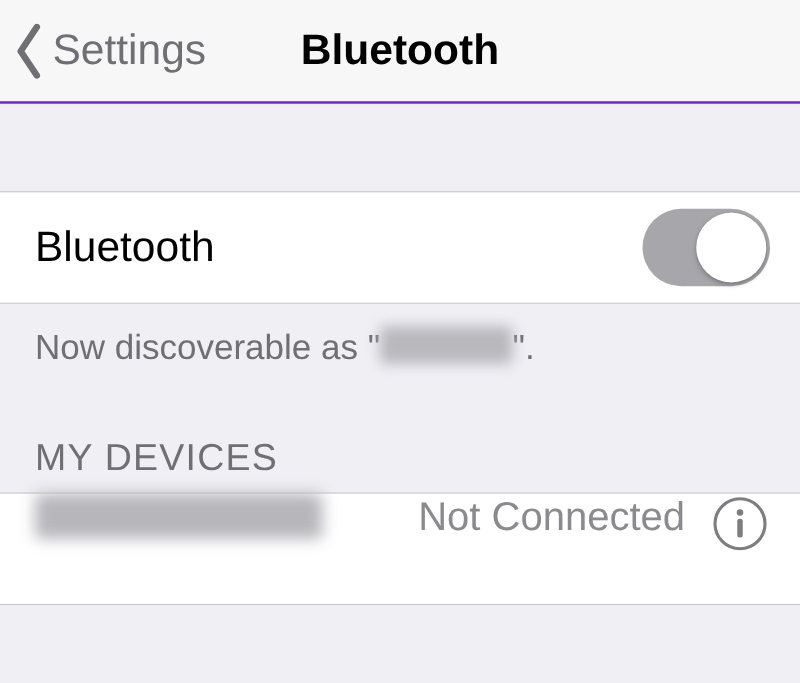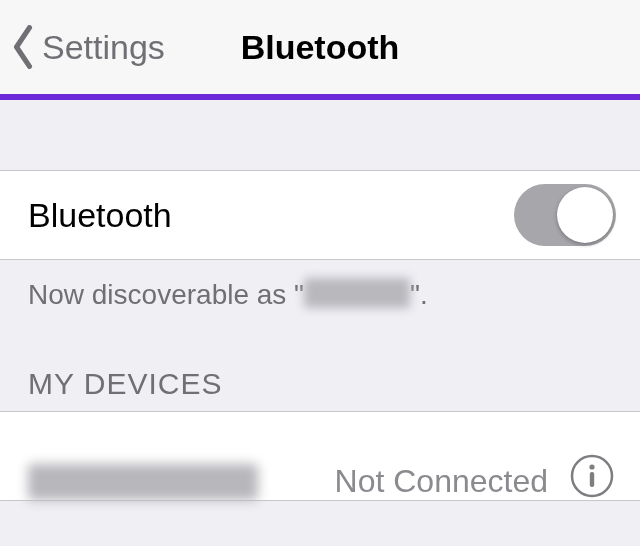--- a/index.html
+++ b/index.html
@@ -5,23 +5,23 @@
   * { box-sizing: border-box; margin: 0; padding: 0; }
   html, body { width: 640px; height: 546px; overflow: hidden; }
   body {
     font-family: -apple-system, "Helvetica Neue", Helvetica, Arial, sans-serif;
     background: #efeff4;
     color: #000;
   }
 
   
   .navbar {
-    height: 100px;
+    height: 83px;
     background: #f7f7f8;
-    border-bottom: 6px solid #6d28d9;
+    border-bottom: 2px solid #6d28d9;
     position: relative;
     display: flex;
     align-items: center;
   }
   .back {
     display: flex;
     align-items: center;
     padding-left: 10px;
     color: #6f6f74;
     font-size: 34px;
@@ -92,21 +92,21 @@
     padding: 56px 28px 10px 28px;
     font-size: 30px;
     letter-spacing: 1px;
     color: #6f6f74;
   }
 
   .device-row {
     background: #fff;
     min-height: 88px;
     display: flex;
-    align-items: flex-end;
+    align-items: flex-start;
     padding: 0 24px 0 28px;
   }
   .device-name-blur {
     width: 230px; height: 36px;
     background: #b6b6bb;
     filter: blur(6px);
     border-radius: 4px;
   }
   .spacer { flex: 1; }
   .status {

